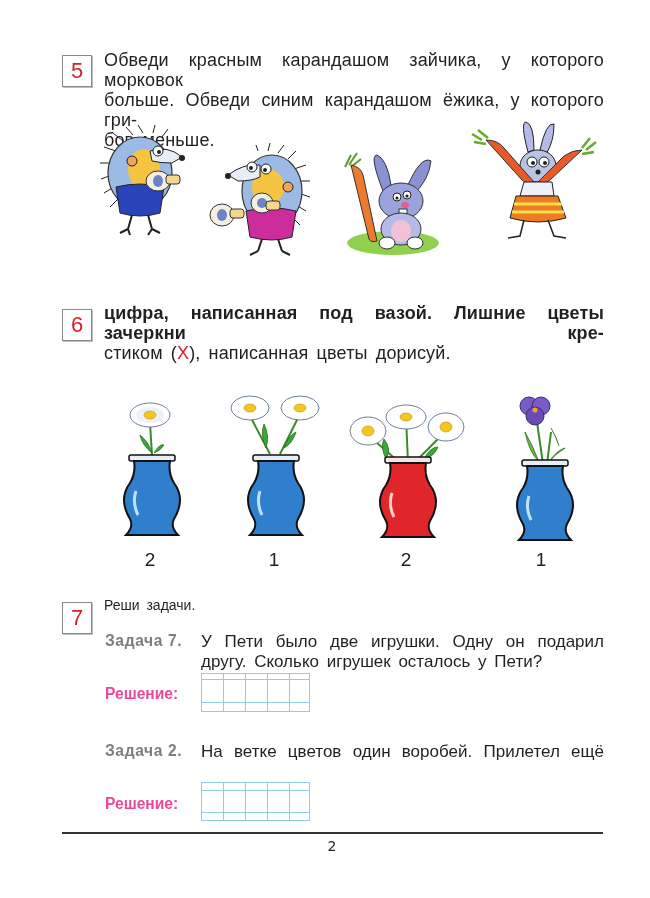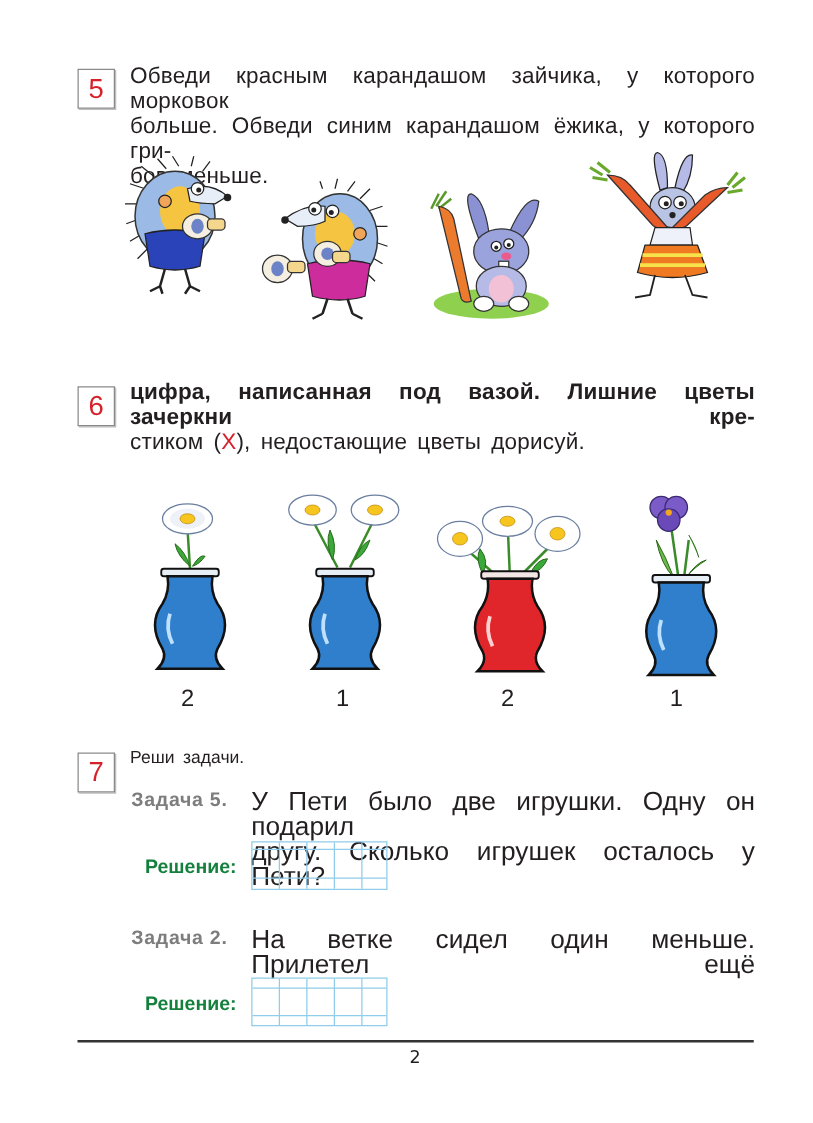--- a/index.html
+++ b/index.html
@@ -7,23 +7,23 @@
          font-family: "Liberation Sans", "DejaVu Sans", sans-serif; color: #231f20; }
   .abs { position: absolute; }
   .num-badge { position: absolute; width: 28px; height: 30px; border: 1px solid #8a8a8a;
                box-shadow: 1px 1px 0 #bdbdbd; background: #fff; color: #d7202a;
                font-size: 22px; line-height: 30px; text-align: center; }
   .task-text { position: absolute; left: 104px; width: 500px; font-size: 18px;
                line-height: 20px; text-align: justify; word-spacing: 3px; letter-spacing: 0.15px; }
   .red-x { color: #d7202a; }
   .zadacha-label { position: absolute; left: 105px; font-size: 15.6px; font-weight: bold;
                    color: #7d7d7d; letter-spacing: 0.6px; }
-  .zadacha-text { position: absolute; left: 201px; width: 403px; font-size: 21px;
+  .zadacha-text { position: absolute; left: 201px; width: 403px; font-size: 17px;
                   line-height: 20px; text-align: justify; word-spacing: 3px; }
-  .reshenie { position: absolute; left: 116px; font-size: 15.6px; font-weight: bold; color: #15803d; }
+  .reshenie { position: absolute; left: 105px; font-size: 15.6px; font-weight: bold; color: #ec4899; }
   .grid { position: absolute; left: 201px; width: 109px; height: 39px;
           border: 1px solid #8fcdea; box-sizing: border-box; }
   .grid .v { position: absolute; top: 0; bottom: 0; width: 1px; background: #8fcdea; }
   .grid .h { position: absolute; left: 0; right: 0; height: 1px; background: #8fcdea; }
   .vase-num { position: absolute; font-size: 19px; width: 30px; text-align: center; margin-left: -15px; }
   .rule { position: absolute; left: 62px; width: 541px; top: 832px; height: 1.5px; background: #333; }
   .page-num { position: absolute; left: 322px; top: 838px; width: 20px; text-align: center;
               font-family: "DejaVu Sans", sans-serif; font-size: 14px; }
   svg { position: absolute; overflow: visible; }
 </style>
@@ -113,21 +113,21 @@
   <path d="M56 60 L84 60 L86 74 L52 74 Z" fill="#eef1fa" stroke="#222"></path>
   <path d="M48 74 L90 74 L98 96 Q70 104 42 96 Z" fill="#f07a22" stroke="#222"></path>
   <path d="M46 82 L94 82 M44 90 L96 90" stroke="#f6e24a" stroke-width="3"></path>
   <path d="M56 98 L52 114 L40 116 M80 98 L86 114 L98 116" stroke="#222" stroke-width="1.5" fill="#fff"></path>
 </svg>
 
 <div class="num-badge" style="left:62px; top:309px;">6</div>
 <div class="task-text" style="top:303px;">
   <div style="text-align-last:justify;font-weight:bold;">цифра, написанная под вазой. Лишние цветы зачеркни кре-</div>
   <div>
-    <span>стиком (</span><span class="red-x">X</span><span>), недостающие цветы дорисуй.</span>
+    <span>стиком (</span><span class="red-x">X</span><span>), написанная цветы дорисуй.</span>
   </div>
 </div>
 
 <svg style="left:112px; top:395px;" width="80" height="150" viewBox="0 0 80 150">
   <path d="M38 28 L40 60" stroke="#3a8c2a" stroke-width="2"></path>
   <path d="M40 58 Q30 50 28 40 Q36 46 40 58 M42 58 Q48 48 52 50 Q48 56 42 58" fill="#3aa83a" stroke="#2a6a1a" stroke-width="0.8"></path>
   <g transform="translate(38,20)">
     <ellipse rx="20" ry="12" fill="#fff" stroke="#6a7fa0" stroke-width="1"></ellipse>
     <ellipse rx="14" ry="8" fill="#eef2f8"></ellipse>
     <ellipse rx="6" ry="4" fill="#f6c51e" stroke="#c08a10" stroke-width="0.6"></ellipse>
@@ -188,38 +188,38 @@
 </svg>
 
 <div class="vase-num" style="left:150px; top:549px;">2</div>
 <div class="vase-num" style="left:274px; top:549px;">1</div>
 <div class="vase-num" style="left:406px; top:549px;">2</div>
 <div class="vase-num" style="left:541px; top:549px;">1</div>
 
 <div class="num-badge" style="left:62px; top:602px;">7</div>
 <div class="abs" style="left:104px; top:597px; font-size:14px; word-spacing:3px;">Реши задачи.</div>
 
-<div class="zadacha-label" style="top:632px;">Задача 5.</div>
+<div class="zadacha-label" style="top:632px;">Задача 7.</div>
 <div class="zadacha-text" style="top:632px;">
   <div style="text-align-last:justify;">У Пети было две игрушки. Одну он подарил</div>
   <div>другу. Сколько игрушек осталось у Пети?</div>
 </div>
 <div class="reshenie" style="top:685px;">Решение:</div>
 <div class="grid" style="top:673px;">
   <div class="v" style="left:21px;"></div>
     <div class="v" style="left:43px;"></div>
     <div class="v" style="left:65px;"></div>
     <div class="v" style="left:87px;"></div>
   <div class="h" style="top:5px;"></div>
     <div class="h" style="top:28px;"></div>
 </div>
 
 <div class="zadacha-label" style="top:742px;">Задача 2.</div>
 <div class="zadacha-text" style="top:742px;">
-  <div style="text-align-last:justify;">На ветке сидел один меньше. Прилетел ещё</div>
+  <div style="text-align-last:justify;">На ветке цветов один воробей. Прилетел ещё</div>
 </div>
 <div class="reshenie" style="top:795px;">Решение:</div>
 <div class="grid" style="top:782px;">
   <div class="v" style="left:21px;"></div>
     <div class="v" style="left:43px;"></div>
     <div class="v" style="left:65px;"></div>
     <div class="v" style="left:87px;"></div>
   <div class="h" style="top:7px;"></div>
     <div class="h" style="top:29px;"></div>
 </div>

